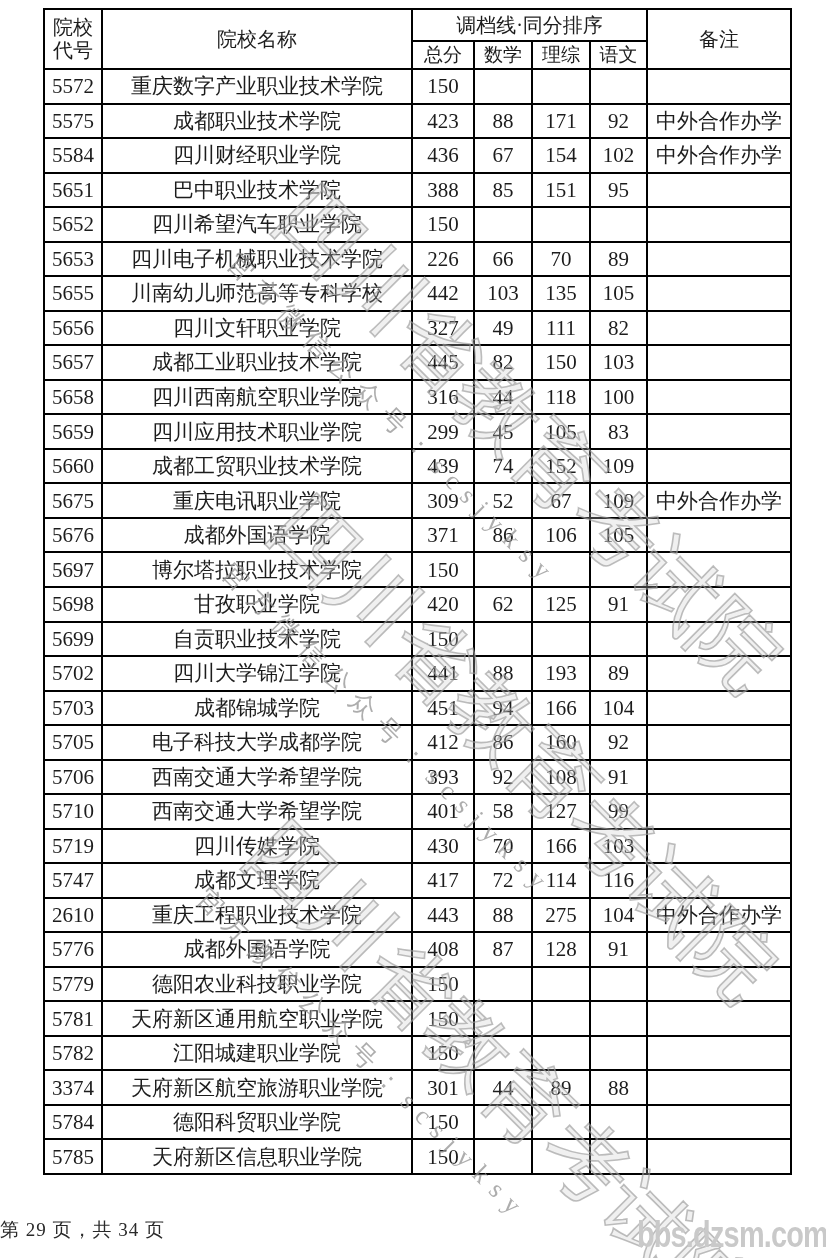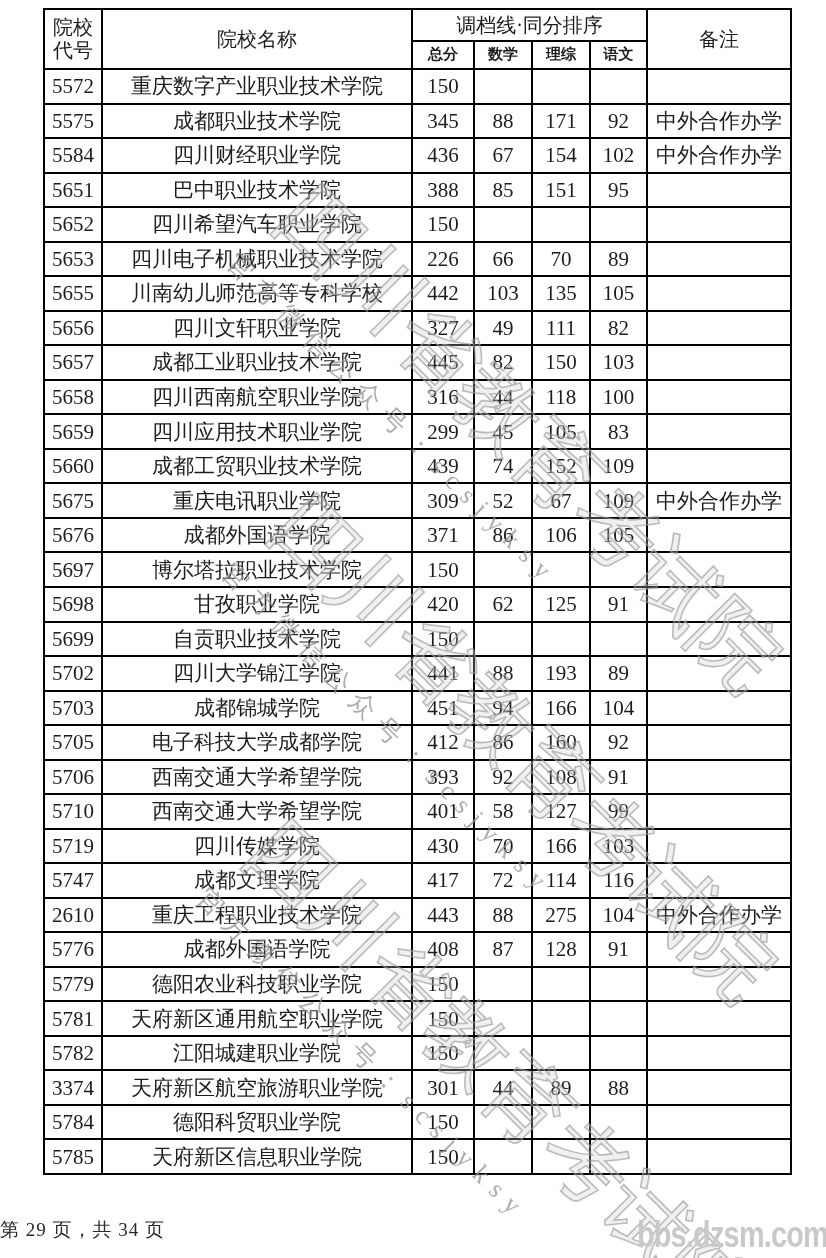--- a/index.html
+++ b/index.html
@@ -23,21 +23,21 @@
     padding:0;
     text-align:center;vertical-align:middle;
     font-weight:normal;
     font-size:21px;
     line-height:1.15;
     overflow:hidden;
   }
   .score-table thead tr.h1{height:32px;}
   .score-table thead tr.h2{height:28px;}
   .score-table th{font-size:20px;}
-  .score-table tr.h2 th{font-size:15px;font-weight:bold;}
+  .score-table tr.h2 th{font-size:19px;}
   th.th-code{white-space:normal;padding:0 6px;}
   .score-table td{white-space:nowrap;}
   col.c-code{width:58px;}
   col.c-name{width:310px;}
   col.c-total{width:62px;}
   col.c-math{width:58px;}
   col.c-science{width:58px;}
   col.c-chinese{width:57px;}
   col.c-remark{width:144px;}
   
@@ -119,21 +119,21 @@
           <td>重庆数字产业职业技术学院</td>
           <td>150</td>
           <td></td>
           <td></td>
           <td></td>
           <td></td>
         </tr>
         <tr>
           <td>5575</td>
           <td>成都职业技术学院</td>
-          <td>345</td>
+          <td>423</td>
           <td>88</td>
           <td>171</td>
           <td>92</td>
           <td>中外合作办学</td>
         </tr>
         <tr>
           <td>5584</td>
           <td>四川财经职业学院</td>
           <td>436</td>
           <td>67</td>

